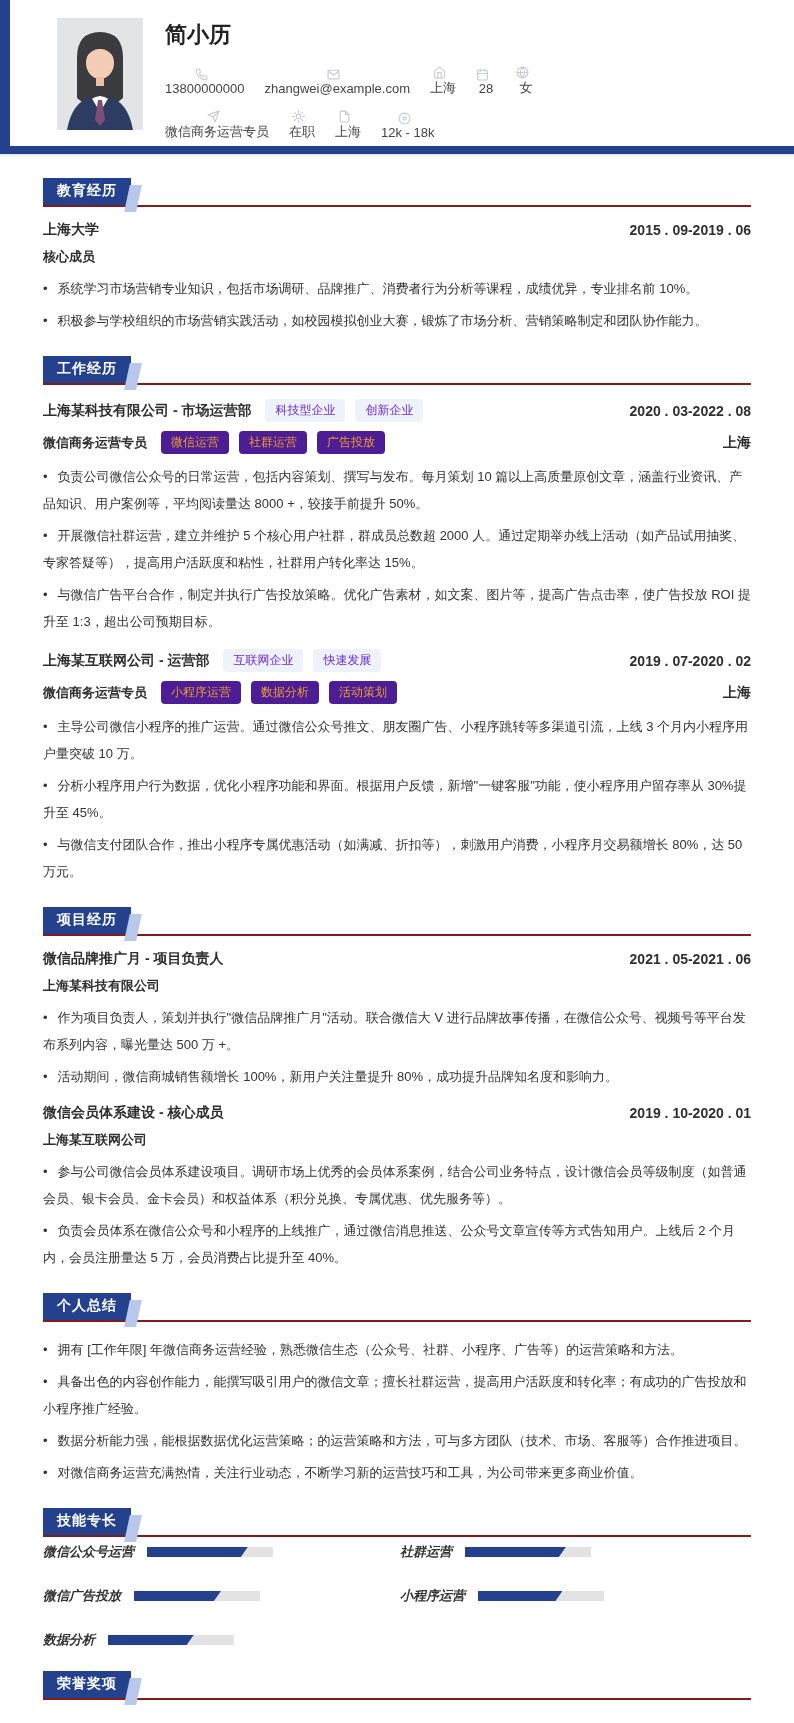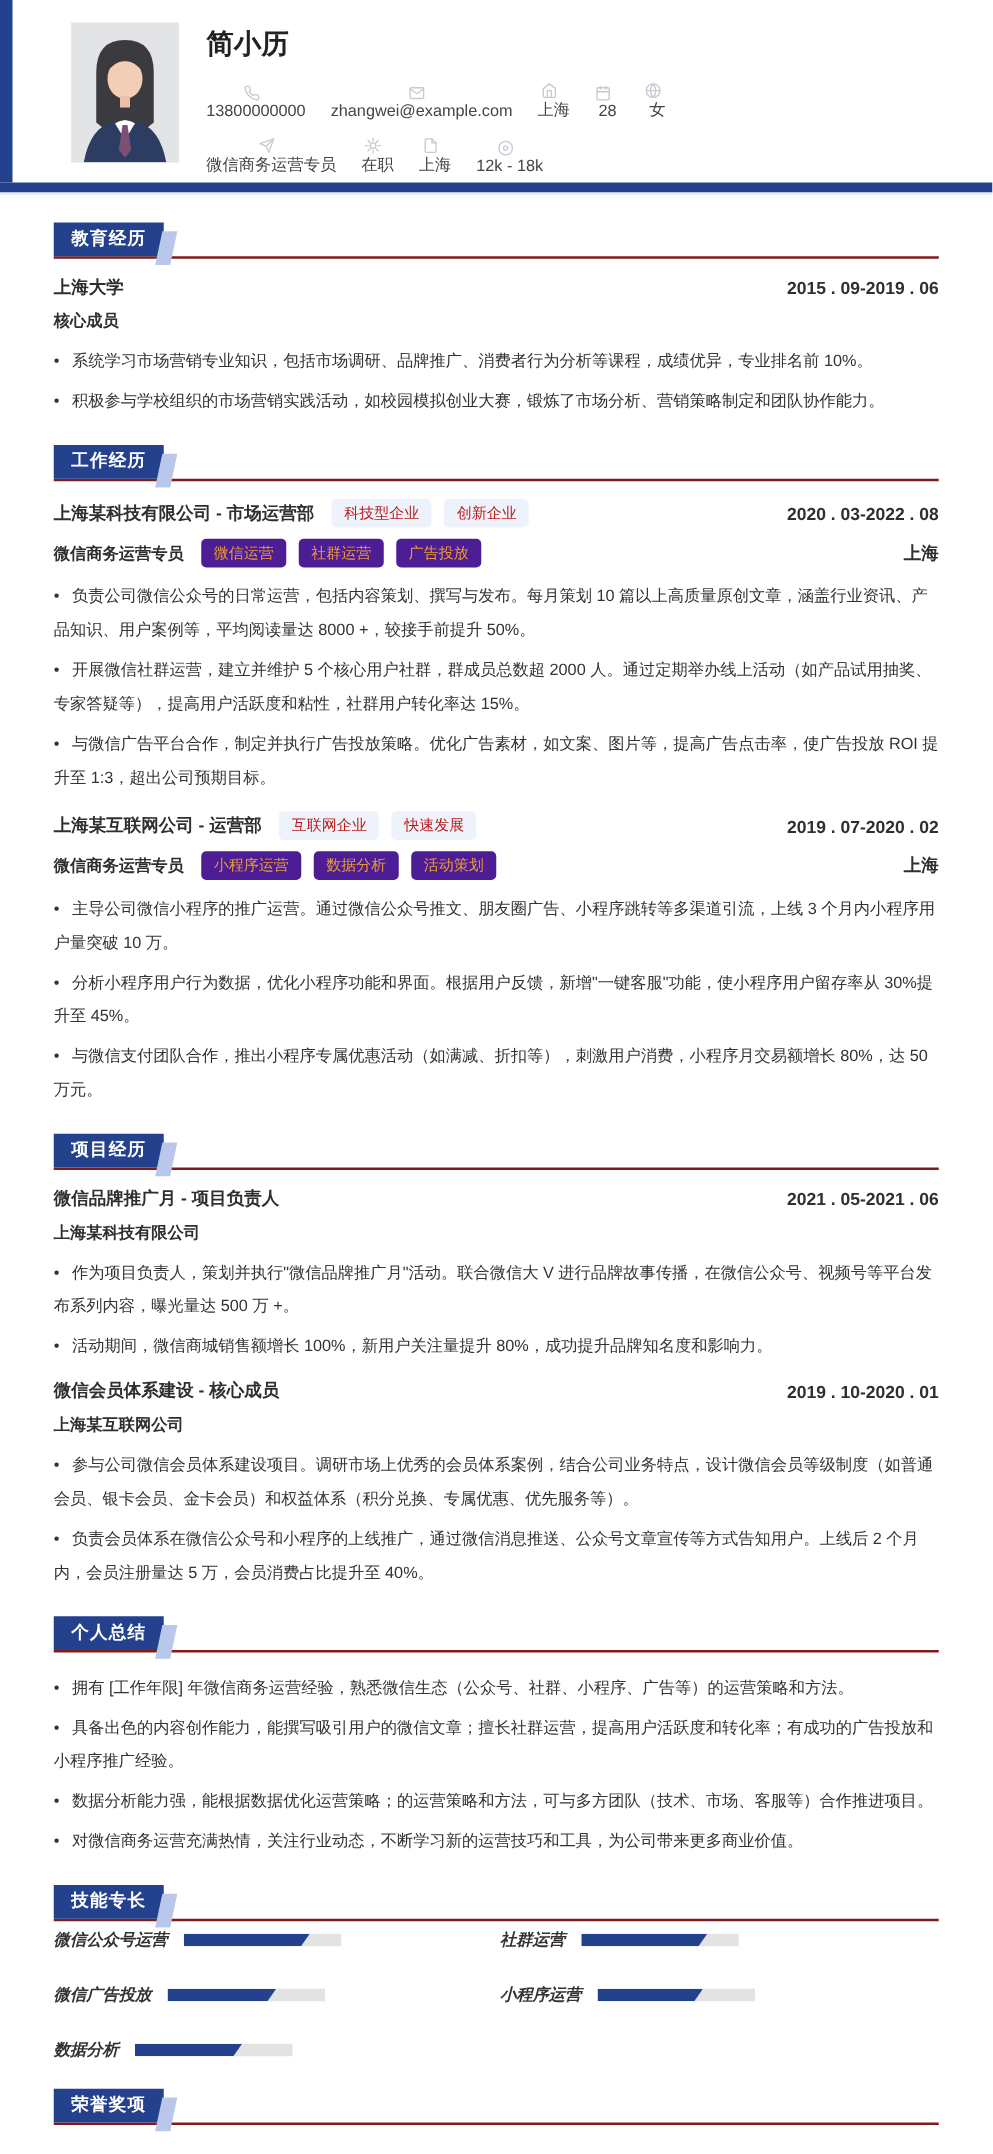--- a/index.html
+++ b/index.html
@@ -30,21 +30,21 @@
     font-size:14px; font-weight:bold; padding:4px 14px 5px; letter-spacing:1px; }
   .sec-badge::after { content:""; position:absolute; z-index:-1; top:7px; right:-8px;
     width:12px; height:100%; background:#b9c7ea; transform:skewX(-12deg); }
   .sec-body { padding-top:14px; }
   .row { display:flex; align-items:center; margin-bottom:9px; }
   .row .grow { flex:1; }
   .b14 { font-weight:bold; font-size:14px; color:#2f2f2f; }
   .b13 { font-weight:bold; font-size:13px; color:#2f2f2f; }
   .date { font-weight:bold; font-size:14px; color:#2f2f2f; white-space:nowrap; }
   .tags { display:flex; gap:10px; margin-left:14px; }
-  .tag-blue   { background:#eef3fb; color:#b91c1c; font-size:12px; padding:3px 10px; border-radius:4px; }
+  .tag-blue   { background:#eef3fb; color:#6d28d9; font-size:12px; padding:3px 10px; border-radius:4px; }
   .tag-orange { background:#4c1d95; color:#ec9c30; font-size:12px; padding:3px 10px; border-radius:4px; }
   .bullet { margin:0 0 5px; line-height:27px; font-size:13px; color:#333; }
   .bullet::before { content:"•"; margin-right:10px; color:#333; }
   .entry { margin-bottom:14px; }
   .entry:last-child { margin-bottom:0; }
   
   .skills { display:grid; grid-template-columns:357px 1fr; row-gap:26px; padding-top:6px; }
   .skill { display:flex; align-items:center; }
   .skill-label { font-weight:bold; font-size:13px; margin-right:13px; white-space:nowrap;font-style:italic; }
   .track { width:126px; height:10px; background:#e3e3e3; }

